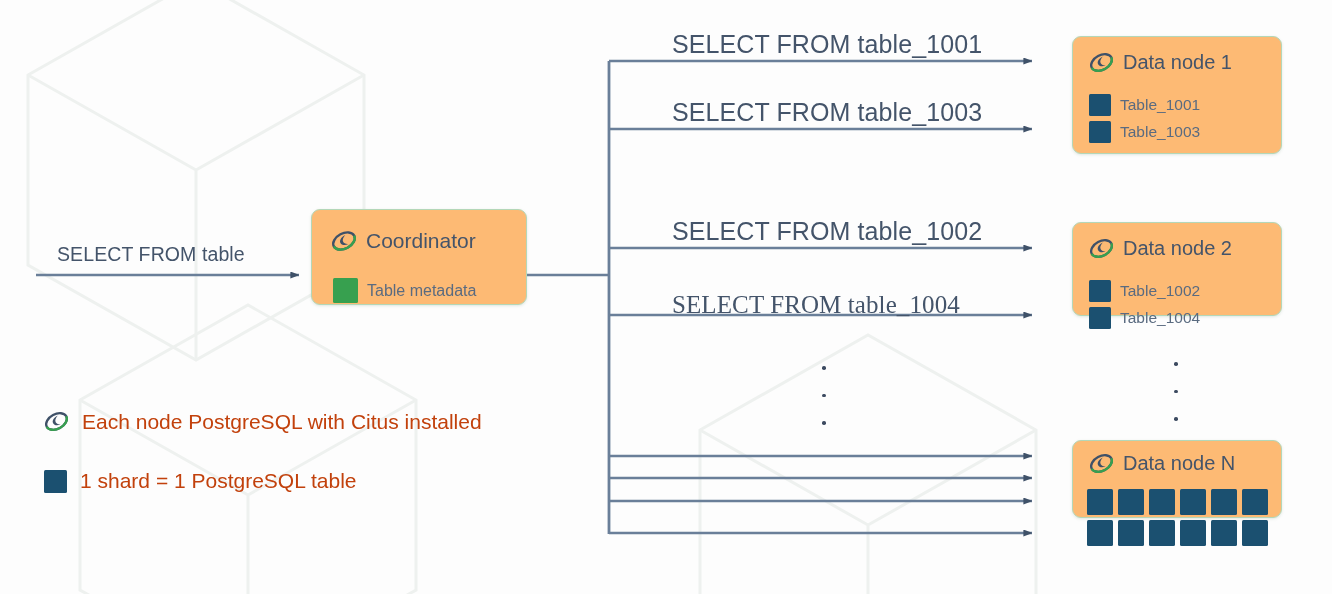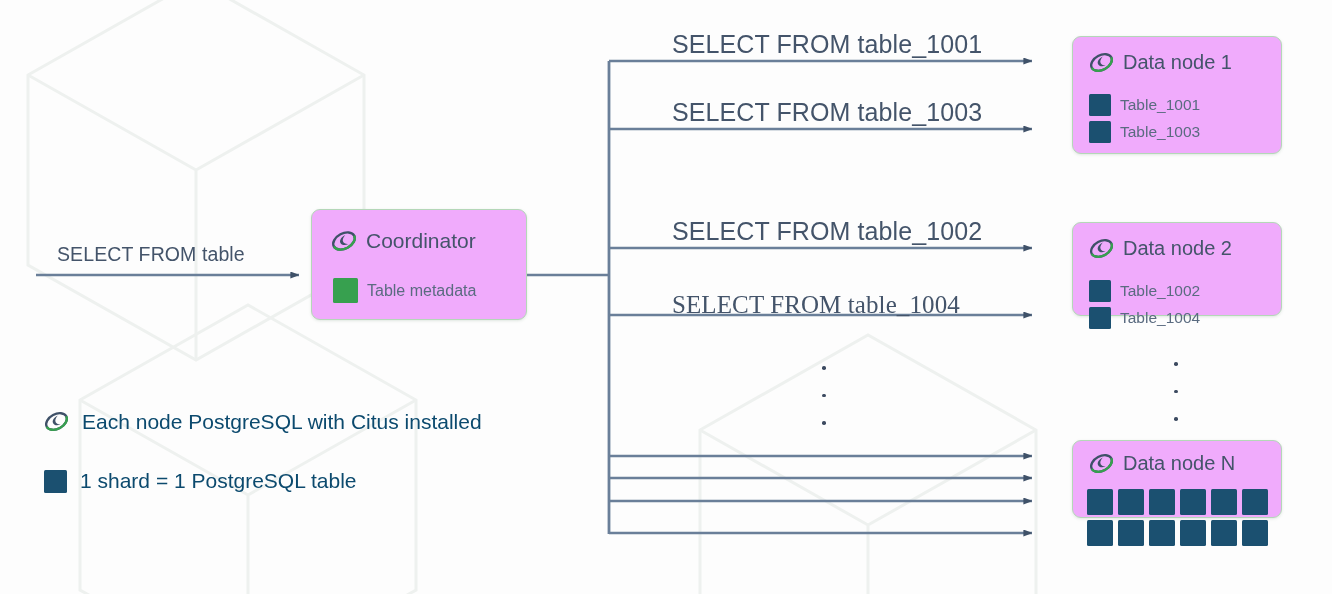--- a/index.html
+++ b/index.html
@@ -40,21 +40,21 @@
     white-space: nowrap;
     z-index: 3;
   }
   .lbl-in {
     font-size: 19.5px;
   }
 
   
   .card {
     position: absolute;
-    background: #f0abfc;
+    background: #fdba74;
     border: 1.6px solid #b4d7b8;
     border-radius: 9px;
     box-shadow: 0 1px 3px rgba(120,150,125,0.22);
     box-sizing: border-box;
     z-index: 3;
   }
   .card-title {
     display: flex;
     align-items: center;
     gap: 9px;
@@ -97,21 +97,21 @@
     position: relative;
   }
   .citus svg { display: block; }
 
   
   .legend-row {
     position: absolute;
     display: flex;
     align-items: center;
     gap: 13px;
-    color: #0c4a6e;
+    color: #c2410c;
     font-size: 21px;
     white-space: nowrap;
     z-index: 3;
   }
 
   
   .dots {
     position: absolute;
     z-index: 3;
   }
@@ -177,21 +177,21 @@
       <div class="dot"></div>
       <div class="dot" style="margin-bottom:0"></div>
   </div>
 
   <div class="dots" style="left:1174px; top:362px;">
     <div class="dot"></div>
       <div class="dot"></div>
       <div class="dot" style="margin-bottom:0"></div>
   </div>
 
-  <div class="card coordinator" style="left:311px; top:209px; width:216px; height:111px;">
+  <div class="card coordinator" style="left:311px; top:209px; width:216px; height:96px;">
     <div class="card-title" style="position:absolute; left:19px; top:18px;">
       <span class="citus">
         <svg width="26" height="26" viewBox="0 0 26 26">
           <g transform="rotate(-28 13 13)">
             <ellipse cx="13" cy="13" rx="11.5" ry="7.6" fill="none" stroke="#3f5168" stroke-width="2.4"></ellipse>
             <path d="M1.5 13 A11.5 7.6 0 0 0 24.5 13" fill="none" stroke="#37a04f" stroke-width="2.4"></path>
             <path d="M17 8.2 C11.5 8.2 9 10.6 9 13 C9 15.4 11.3 17.6 15.5 17.6 C13 16.5 11.9 15 11.9 13.3 C11.9 11.3 13.6 9.6 17 8.2 Z" fill="#3f5168"></path>
           </g>
         </svg>
       </span>

